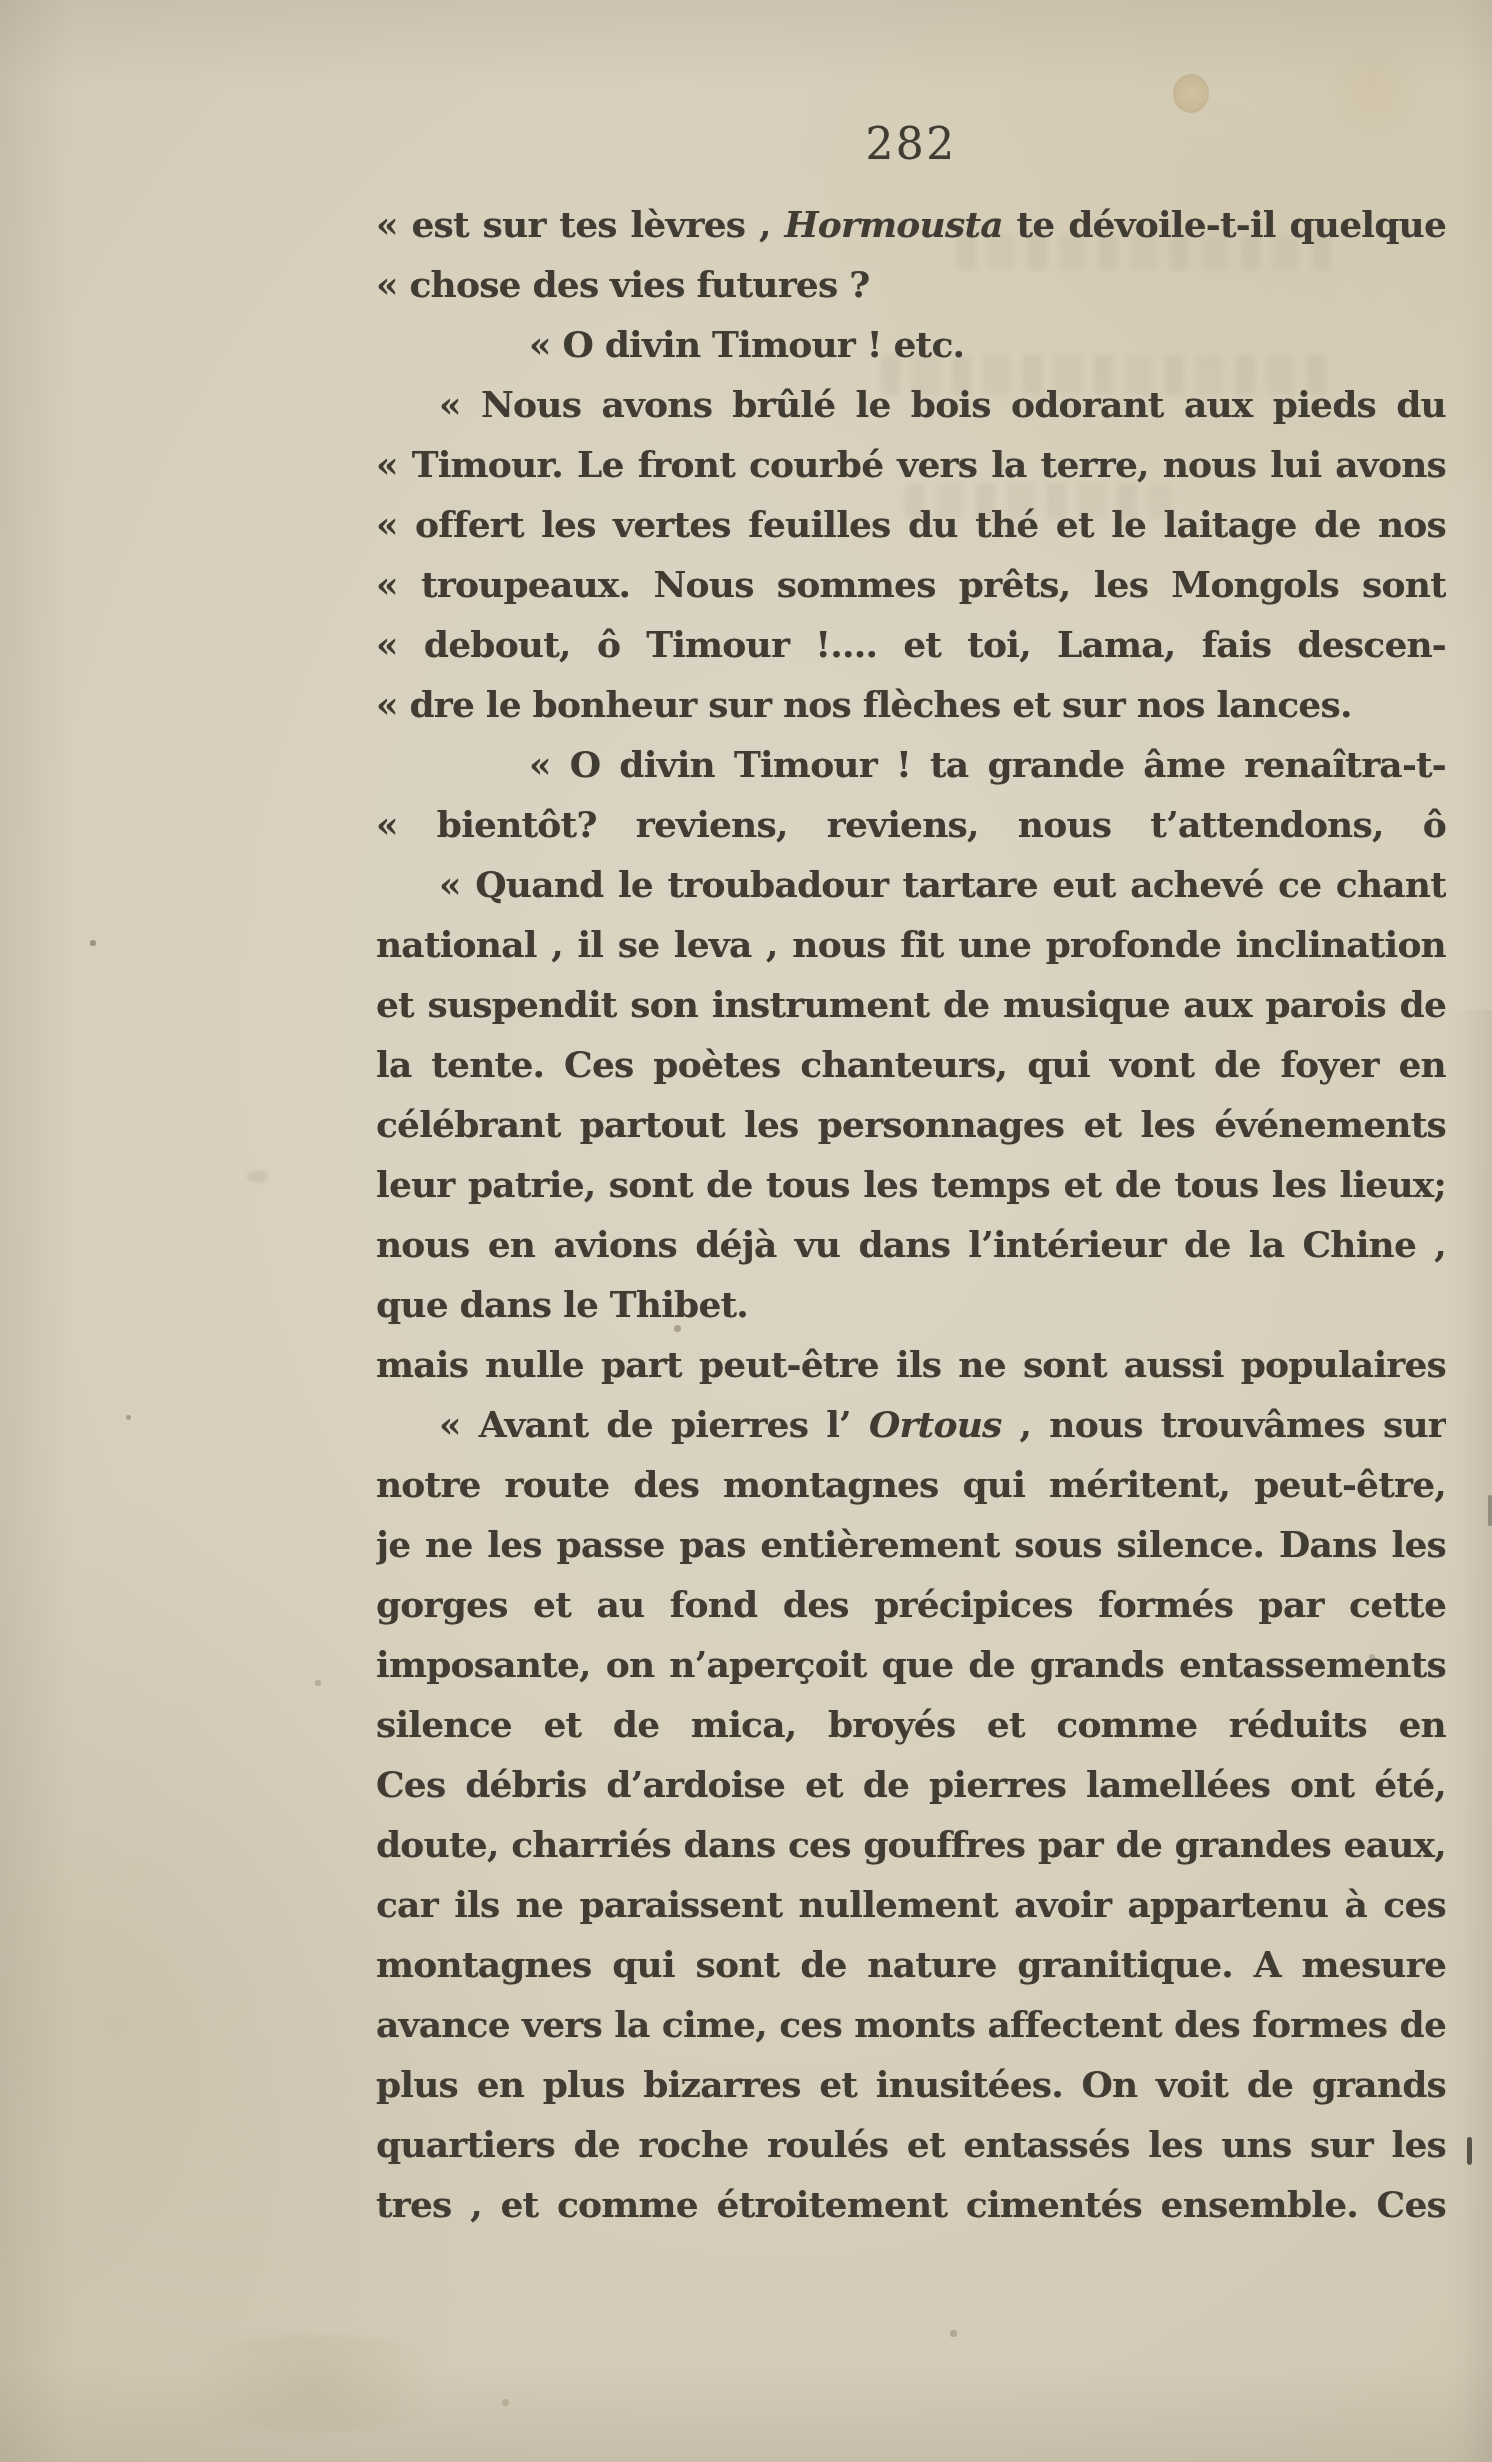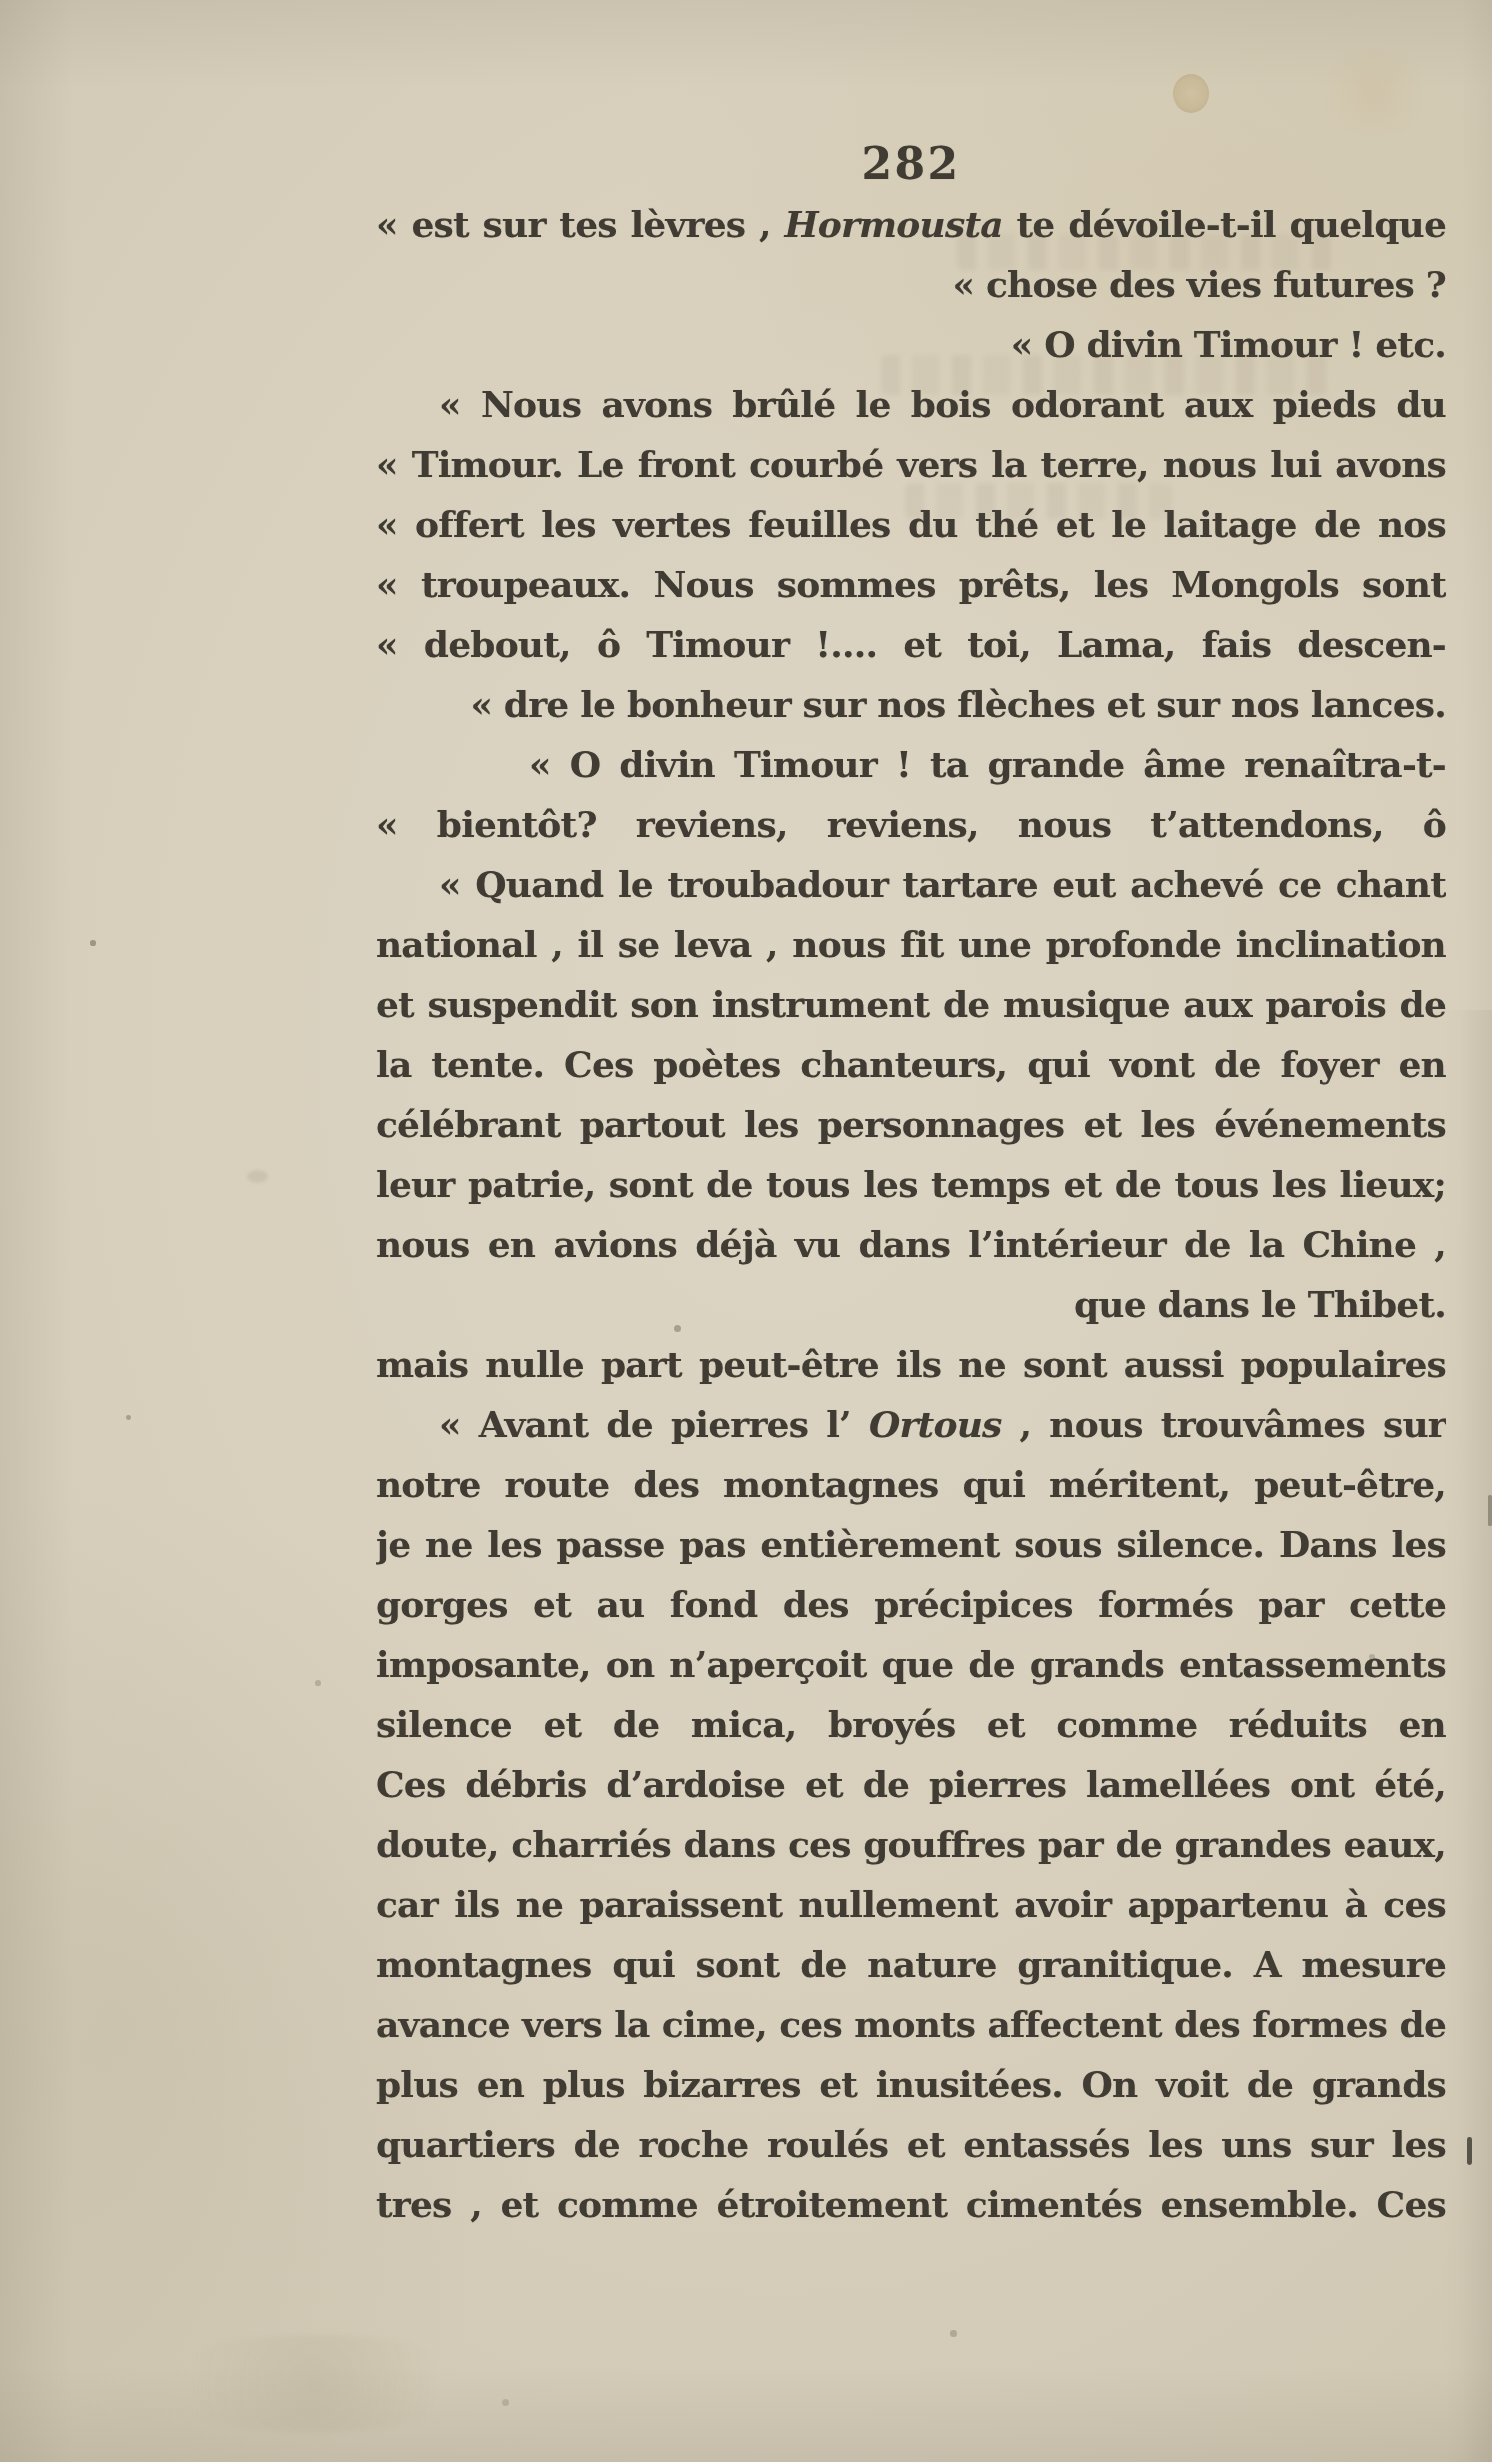--- a/index.html
+++ b/index.html
@@ -21,36 +21,35 @@
       linear-gradient(180deg, rgba(86,76,58,.09) 0px, rgba(86,76,58,0) 89px),
       linear-gradient(0deg, rgba(86,76,58,.10) 0px, rgba(86,76,58,0) 97px),
       radial-gradient(889px 646px at 1212px 242px, rgba(199,180,140,.18), rgba(199,180,140,0) 65%),
       radial-gradient(727px 889px at 121px 2020px, rgba(130,117,92,.10), rgba(130,117,92,0) 60%),
       radial-gradient(ellipse 1212px 1697px at 52% 42%, #ddd5c4 0%, #d8d0bd 55%, #d0c8b3 100%);
   }
   
   .pagenum{
     position:absolute;left:376px;top:120px;width:1070px;height:48px;
     text-align:center;font-size:44px;line-height:48px;color:var(--ink);
-    letter-spacing:2.4px;font-weight:bold;
+    letter-spacing:2.4px;font-weight:normal;
     text-shadow:0 0 0.8px rgba(64,60,51,.35);
-    margin-top:20px;
   }
   
   .text-block{
     position:absolute;left:376px;top:194px;width:1070px;
     font-size:36px;color:var(--ink);letter-spacing:-0.8px;
     text-shadow:0 0 0.8px rgba(64,60,51,.30);
     font-weight:bold;
   }
   .line{
     display:block;height:60px;line-height:60px;overflow:hidden;
   }
   .j{text-align:justify;text-align-last:justify;}
-  .short{text-align:right;white-space:nowrap;}
+  .short{text-align:left;white-space:nowrap;}
   .ind1{text-indent:63px;}
   .ind2{text-indent:153px;}
   .it{font-style:italic;}
   
   .artifact{position:absolute;pointer-events:none;}
   .dot-stain{
     left:1173px;top:74px;width:36px;height:39px;border-radius:50%;
     background:radial-gradient(circle at 50% 50%, #cfc1a2 0%, #c9ba98 55%, #c3b392 72%, rgba(195,179,146,0) 78%);
   }
   .ghost{

